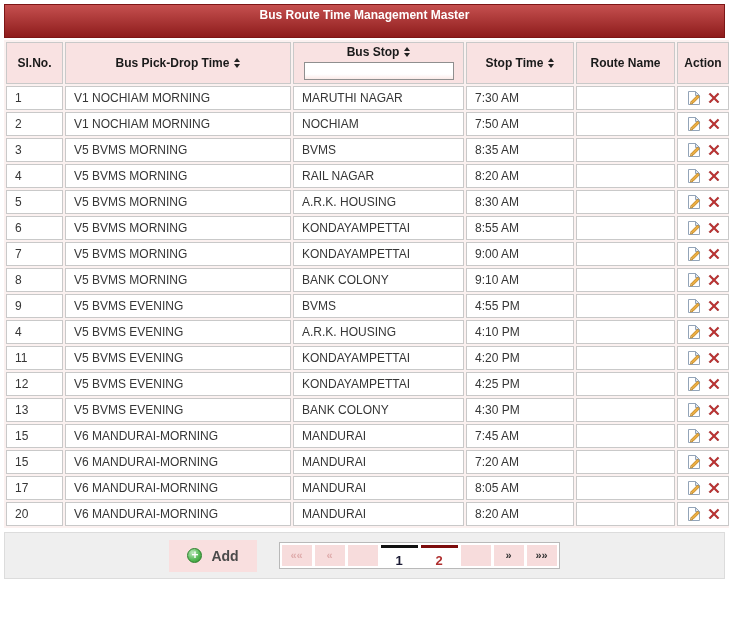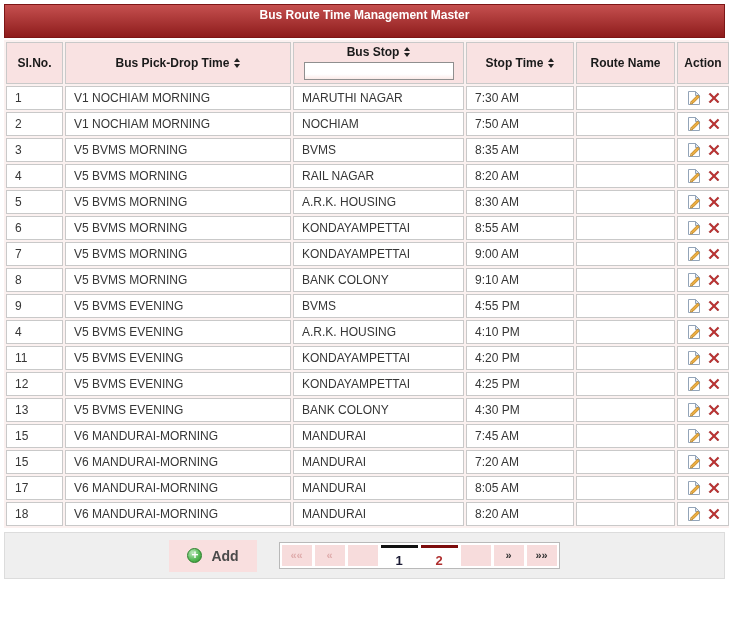--- a/index.html
+++ b/index.html
@@ -505,21 +505,21 @@
         </svg>
       </span>
       <span class="icon-btn">
         <svg width="14" height="14" viewBox="0 0 14 14">
           <path d="M2 3.2 L3.2 2 L7 5.8 L10.8 2 L12 3.2 L8.2 7 L12 10.8 L10.8 12 L7 8.2 L3.2 12 L2 10.8 L5.8 7 Z" fill="#bf3030" stroke="#8e1c1c" stroke-width="0.5"></path>
         </svg>
       </span>
     </td>
   </tr>
         <tr>
-    <td>18</td>
+    <td>20</td>
     <td>V6 MANDURAI-MORNING</td>
     <td>MANDURAI</td>
     <td>8:20 AM</td>
     <td></td>
     <td class="action-cell">
       <span class="icon-btn">
         <svg width="16" height="16" viewBox="0 0 16 16">
           <path d="M2.5 1.5 H9.5 L13.5 5.5 V14.5 H2.5 Z" fill="#ffffff" stroke="#93a4b8" stroke-width="1"></path>
           <path d="M9.5 1.5 V5.5 H13.5 Z" fill="#dbe4ee" stroke="#93a4b8" stroke-width="1"></path>
           <path d="M4.6 13.9 L5.2 11.5 L11.6 5.1 L13.4 6.9 L7 13.3 Z" fill="#edae3f" stroke="#b97f20" stroke-width="0.8"></path>

